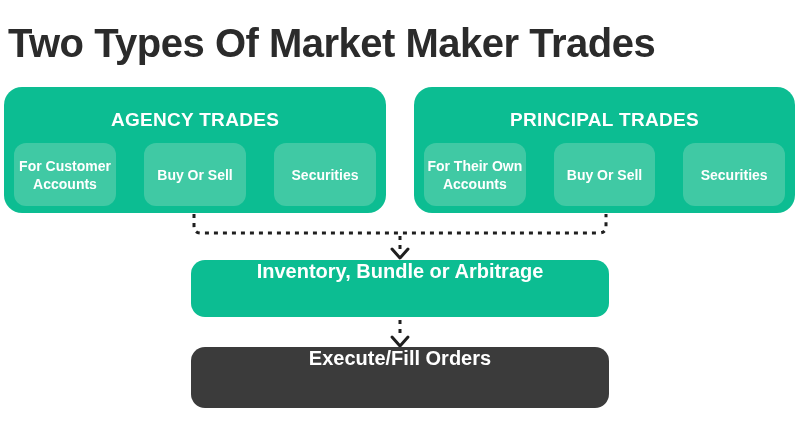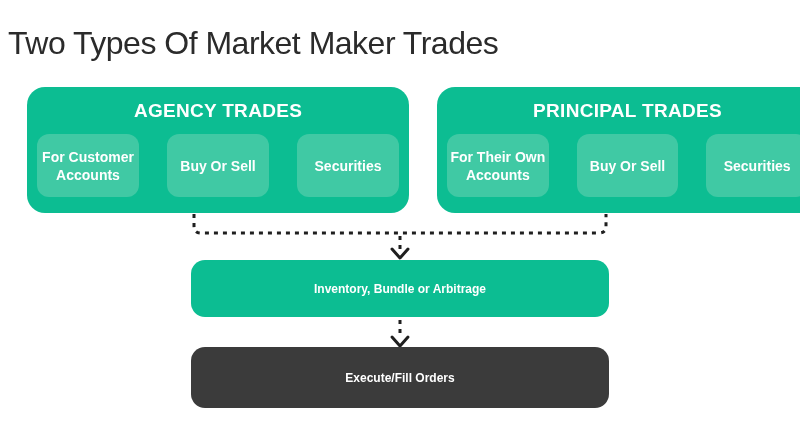--- a/index.html
+++ b/index.html
@@ -3,28 +3,27 @@
 <meta charset="utf-8">
 <style>
   html,body{margin:0;padding:0;background:#ffffff;}
   .canvas{
     position:relative;width:800px;height:438px;overflow:hidden;
     background:var(--background,#ffffff);
     font-family:"Liberation Sans",sans-serif;
   }
   .title{
     position:absolute;left:8px;top:24px;margin:0;
-    font-size:32px;line-height:38px;font-weight:400;letter-spacing:-0.5px;
+    font-size:40px;line-height:38px;font-weight:700;letter-spacing:-0.5px;
     color:var(--text-dark,#2b2b2b);
   }
   .panel{
     position:absolute;top:87px;height:126px;box-sizing:border-box;
     border-radius:18px;background:var(--green,#0cbd92);
-    padding:12px 10px 0;
-    margin-left:23px;
+    padding:21px 10px 0;
   }
   .panel-left{left:4px;width:382px;}
   .panel-right{left:414px;width:381px;}
   .panel-heading{
     text-align:center;color:#ffffff;font-weight:700;
     font-size:19px;line-height:24px;letter-spacing:0.3px;
   }
   .chip-row{display:flex;gap:28px;margin-top:11px;}
   .chip{
     flex:1 1 0;height:63px;box-sizing:border-box;border-radius:12px;
@@ -36,22 +35,22 @@
   .connectors{position:absolute;left:0;top:0;width:800px;height:438px;pointer-events:none;}
   .connectors .dash{
     fill:none;stroke:var(--connector,#1f1f1f);stroke-width:3;stroke-dasharray:4 5;
   }
   .connectors .solid{
     fill:none;stroke:var(--connector,#1f1f1f);stroke-width:3;
     stroke-linecap:round;stroke-linejoin:round;
   }
   .flow-box{
     position:absolute;left:191px;width:418px;box-sizing:border-box;
-    display:flex;align-items:center;justify-content:center;
-    color:#ffffff;font-weight:700;font-size:12px;border-radius:14px;
+    display:flex;align-items:flex-start;justify-content:center;
+    color:#ffffff;font-weight:700;font-size:20px;border-radius:14px;
     text-align:center;
   }
   .merge-box{top:260px;height:57px;background:var(--green,#0cbd92);}
   .final-box{top:347px;height:61px;background:var(--dark,#3b3b3b);}
 </style>
 </head>
 <body>
 
 <div class="canvas">
 

